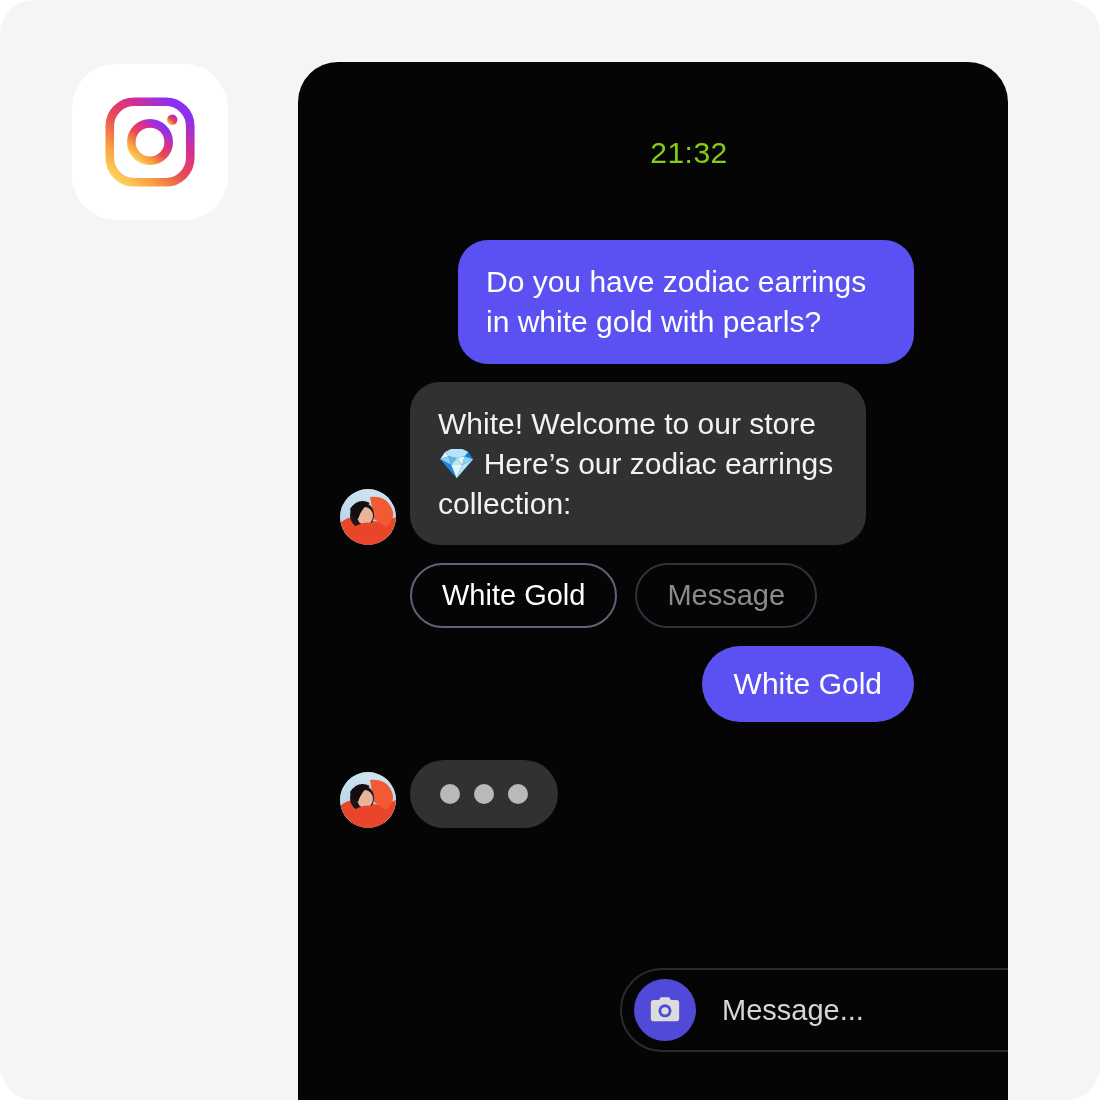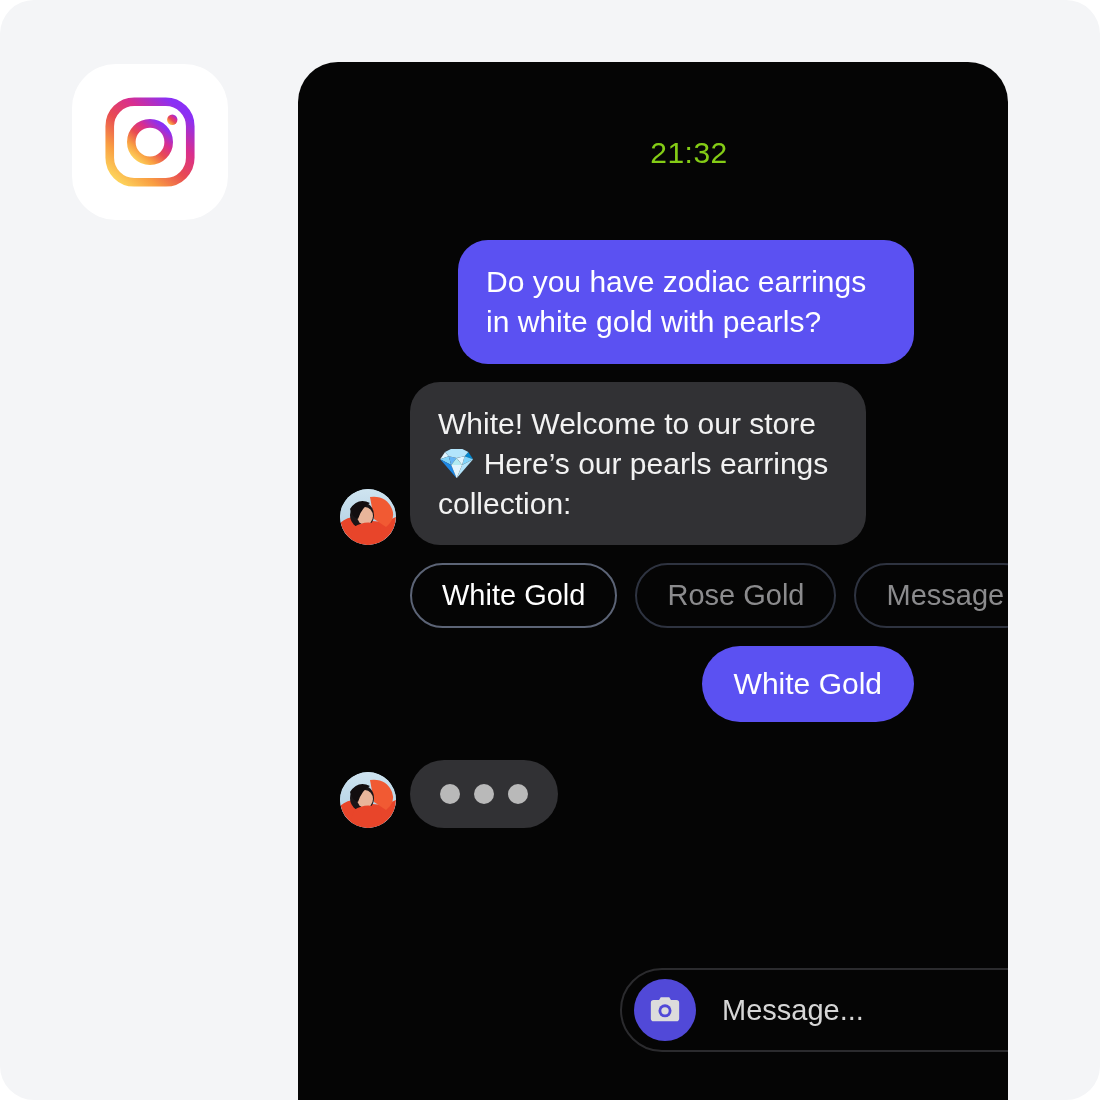--- a/index.html
+++ b/index.html
@@ -243,27 +243,26 @@
               <path d="M0 34 Q12 24 26 30 Q40 36 56 28 L56 56 L0 56 Z" fill="#e8452a"></path>
               <path d="M30 8 Q46 6 52 20 Q56 30 46 38 L34 30 Z" fill="#f15a33"></path>
               <ellipse cx="22" cy="26" rx="12" ry="13" fill="#1b1517"></ellipse>
               <ellipse cx="25" cy="27" rx="8" ry="9" fill="#e8b59a"></ellipse>
               <path d="M10 20 Q18 8 30 14 Q22 18 18 30 Q12 28 10 20 Z" fill="#120d0f"></path>
               <path d="M14 38 Q26 30 40 36 L44 56 L8 56 Z" fill="#e8452a"></path>
             </g>
           </svg>
         </div>
         <div class="bubble in">
-          <span>White! Welcome to our store </span><span class="gem">💎</span><span> Here’s our pearls earrings collection:</span>
+          <span>White! Welcome to our store </span><span class="gem">💎</span><span> Here’s our zodiac earrings collection:</span>
         </div>
       </div>
 
       <div class="chips">
         <div class="chip active">White Gold</div>
-        <div class="chip">Rose Gold</div>
         <div class="chip">Message</div>
       </div>
 
       <div class="row out">
         <div class="bubble out pill">White Gold</div>
       </div>
 
       <div class="row in" style="margin-top:38px;">
         <div class="avatar">
           <svg viewBox="0 0 56 56">

